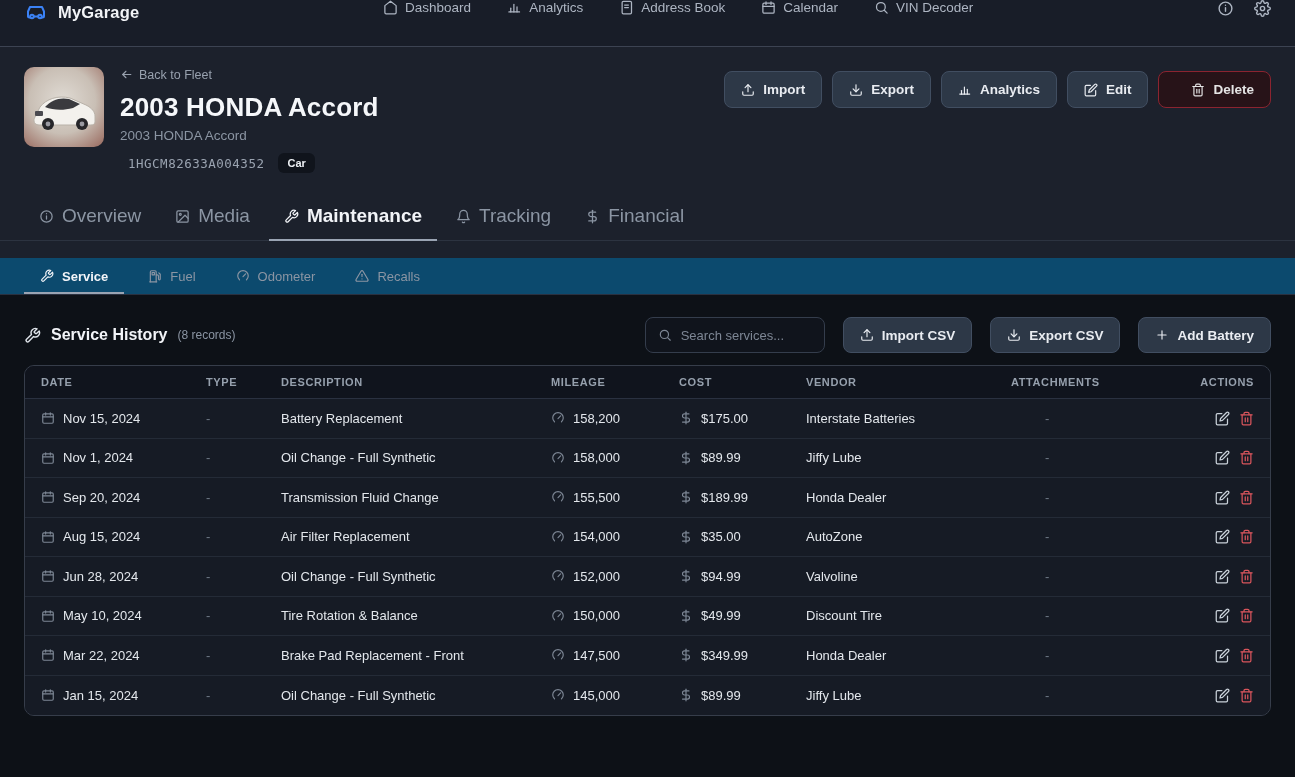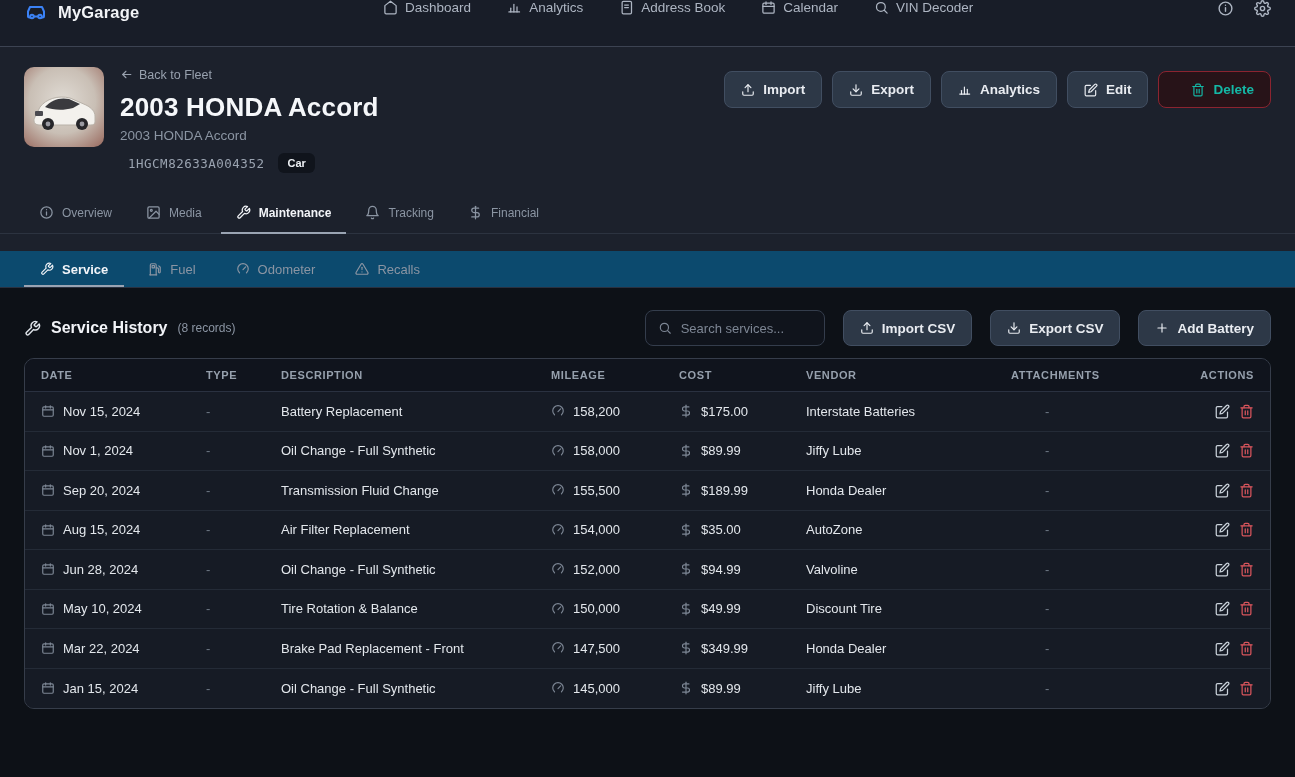--- a/index.html
+++ b/index.html
@@ -42,29 +42,29 @@
     background:#10141c; color:#eef1f5; font-size:11px; font-weight:bold;
     padding:4px 9px; border-radius:6px;
   }
   .head-actions { display:flex; gap:10px; margin-top:4px; }
   .btn {
     display:inline-flex; align-items:center; gap:8px;
     background:#2d3847; border:1px solid #414e61; color:#e9ecf1;
     font-family:inherit; font-size:13.5px; font-weight:bold;
     padding:0 16px; height:37px; border-radius:8px; cursor:pointer;
   }
-  .btn.danger { background:#271318; border-color:#8b2430; color:#14b8a6;padding-left:32px; }
+  .btn.danger { background:#271318; border-color:#8b2430; color:#e5e5e5;padding-left:32px; }
 
   
   .tabs {
     display:flex; gap:4px; margin:22px -24px 0 -24px; padding:0 24px 0 24px;
     border-bottom:1px solid #2c3340;
   }
   .tab {
-    display:flex; align-items:center; gap:8px; color:#8b95a3; font-size:12px;
+    display:flex; align-items:center; gap:8px; color:#8b95a3; font-size:19px;
     padding:10px 15px 13px 15px; cursor:pointer; position:relative;
   }
   .tab.active { color:#f2f4f8; font-weight:bold; }
   .tab.active::after {
     content:""; position:absolute; left:0; right:0; bottom:-1px; height:2px; background:#9aa4b3;
   }
   .header-pad-bottom { height:17px; background:#1c212c; }
 
   
   .subtabs {

